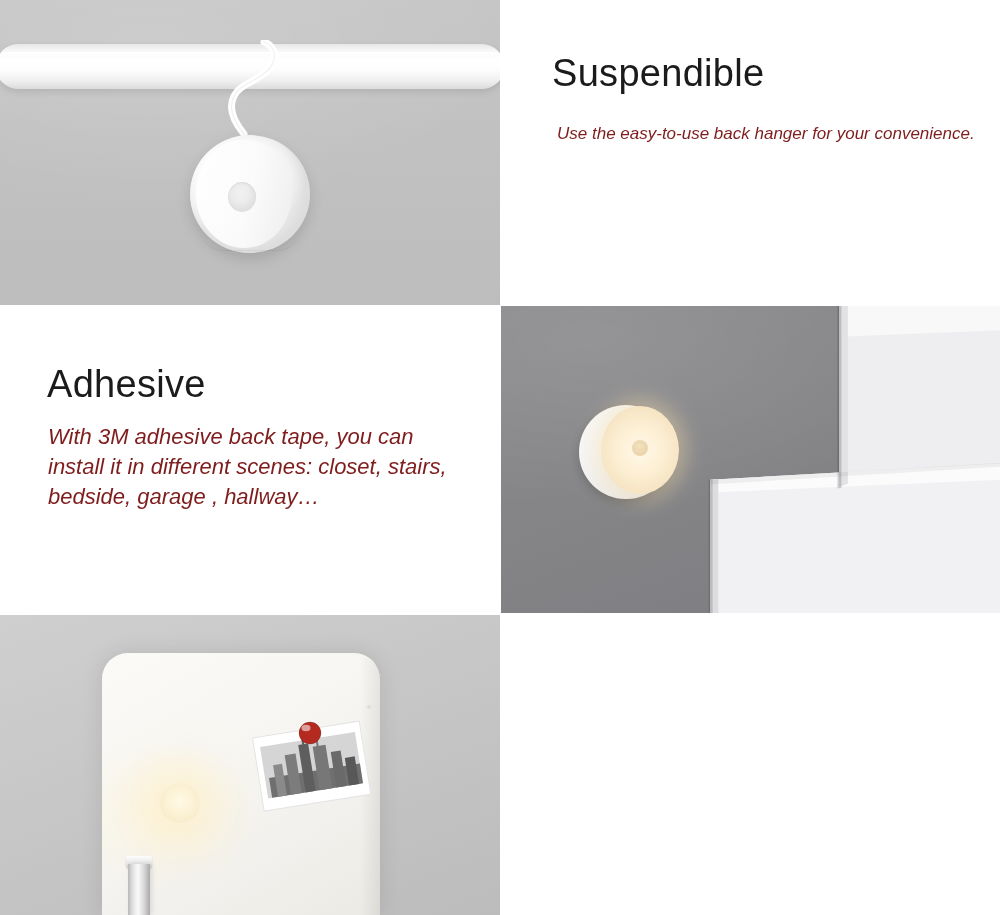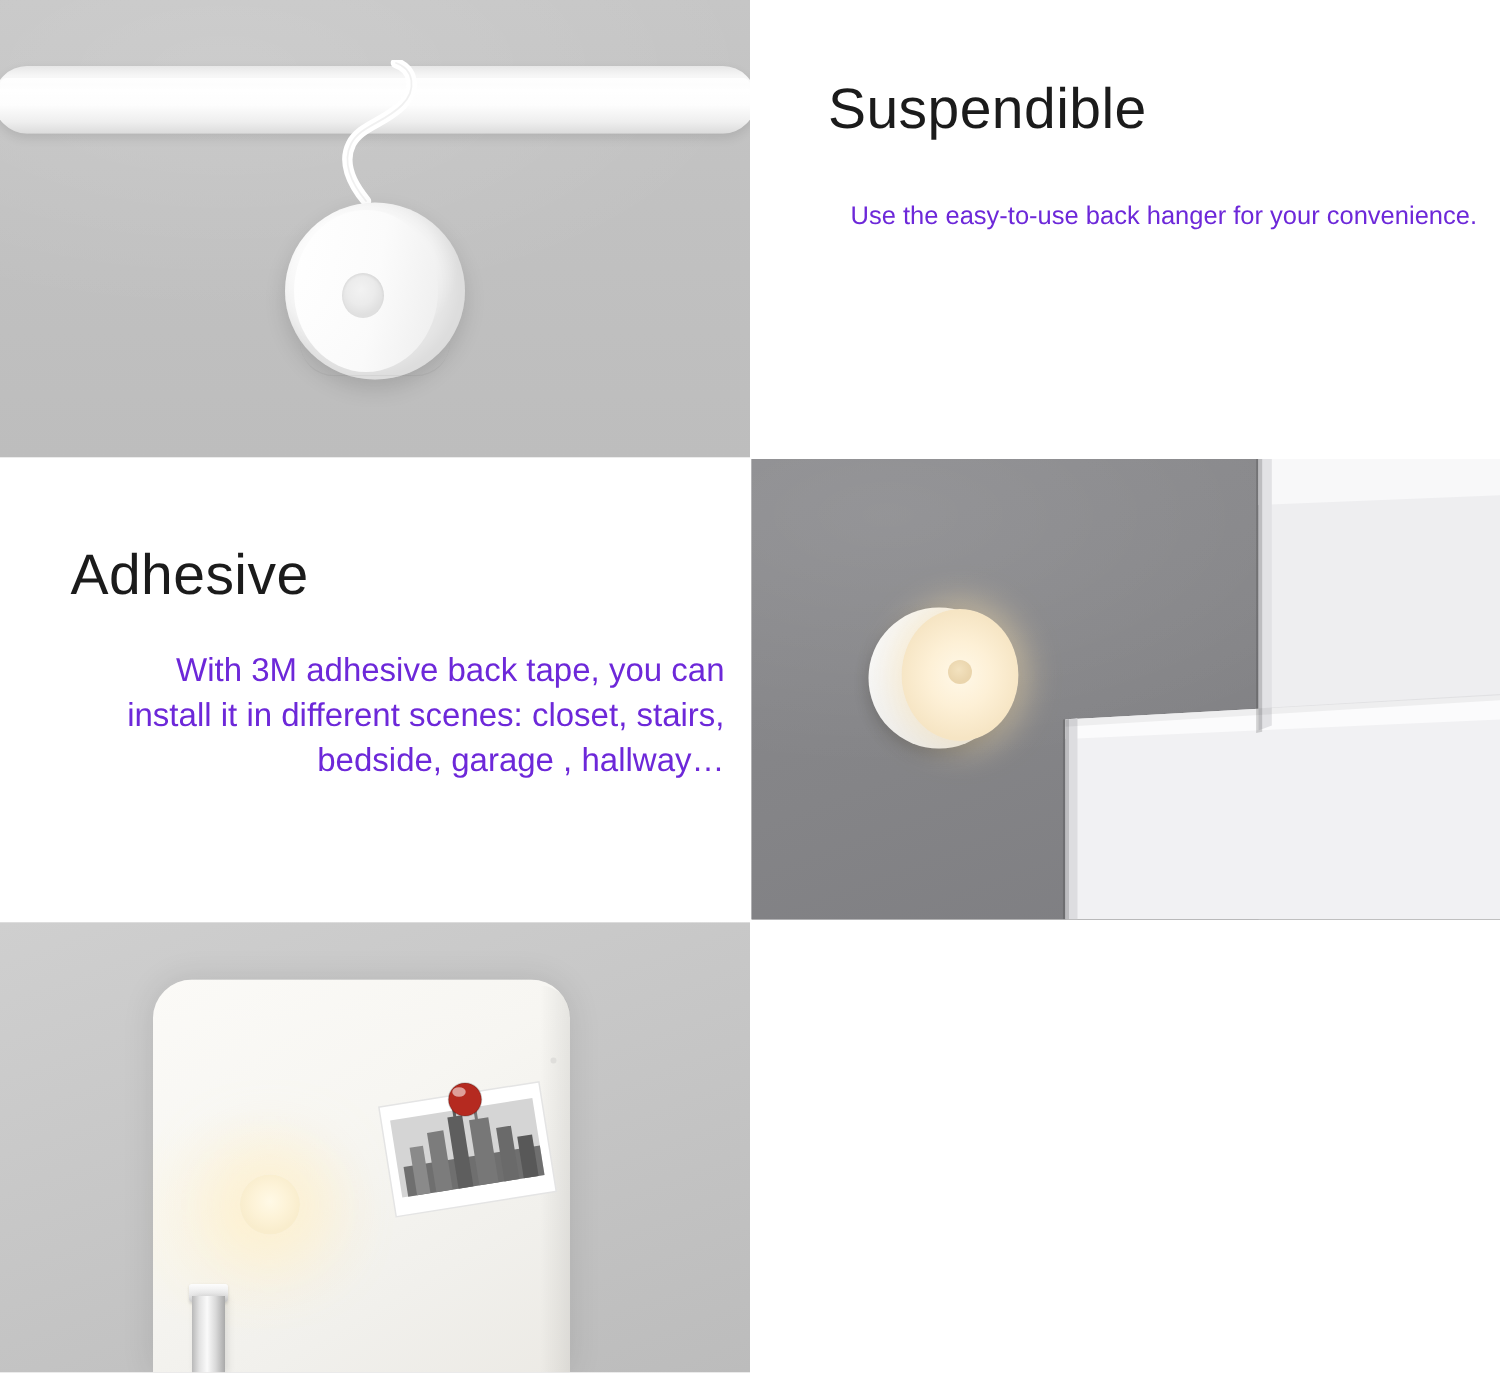--- a/index.html
+++ b/index.html
@@ -29,22 +29,23 @@
     font-family: "Liberation Sans", sans-serif;
     font-weight: 300;
     color: #1b1b1b;
     letter-spacing: 0.3px;
     margin: 0;
     white-space: nowrap;
   }
   .body-copy {
     font-family: "Liberation Sans", sans-serif;
     font-weight: 400;
-    color: #6d28d9;
-    margin: 10px;
+    color: #7f1d1d;
+    margin: 0;
+    font-style: italic;
   }
 
   
   #photo-hanging {
     left: 0; top: 0; width: 500px; height: 305px;
     background: #c2c2c2;
   }
   #photo-hanging .room-grad {
     position: absolute; inset: 0;
     background:
@@ -108,21 +109,21 @@
 
   
   #text-suspendible { left: 500px; top: 0; width: 500px; height: 305px; border-radius: 31px; }
   #text-suspendible .heading { position: absolute; left: 52px; top: 52px; font-size: 38px; }
   #text-suspendible .body-copy {
     position: absolute; left: 57px; top: 120px; width: 420px;
     font-size: 17px; line-height: 28px;
   }
 
   
-  #text-adhesive { left: 0; top: 305px; width: 500px; height: 310px; text-align: right; }
+  #text-adhesive { left: 0; top: 305px; width: 500px; height: 310px; }
   #text-adhesive .heading { position: absolute; left: 47px; top: 58px; font-size: 38px; }
   #text-adhesive .body-copy {
     position: absolute; left: 48px; top: 117px; width: 425px;
     font-size: 22px; line-height: 30px;
   }
 
   
   #photo-stairs {
     left: 501px; top: 306px; width: 499px; height: 307px;
     background: #838386;

